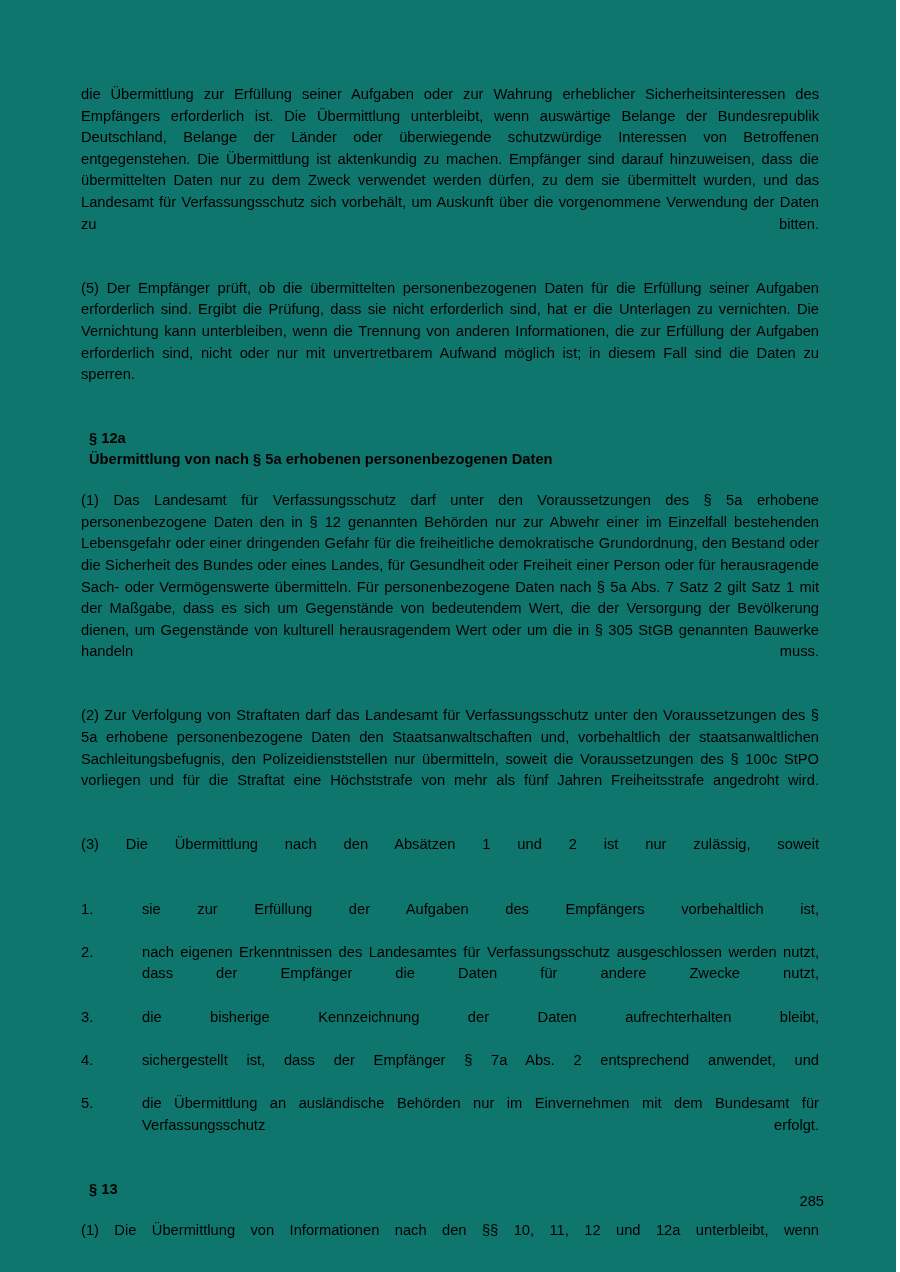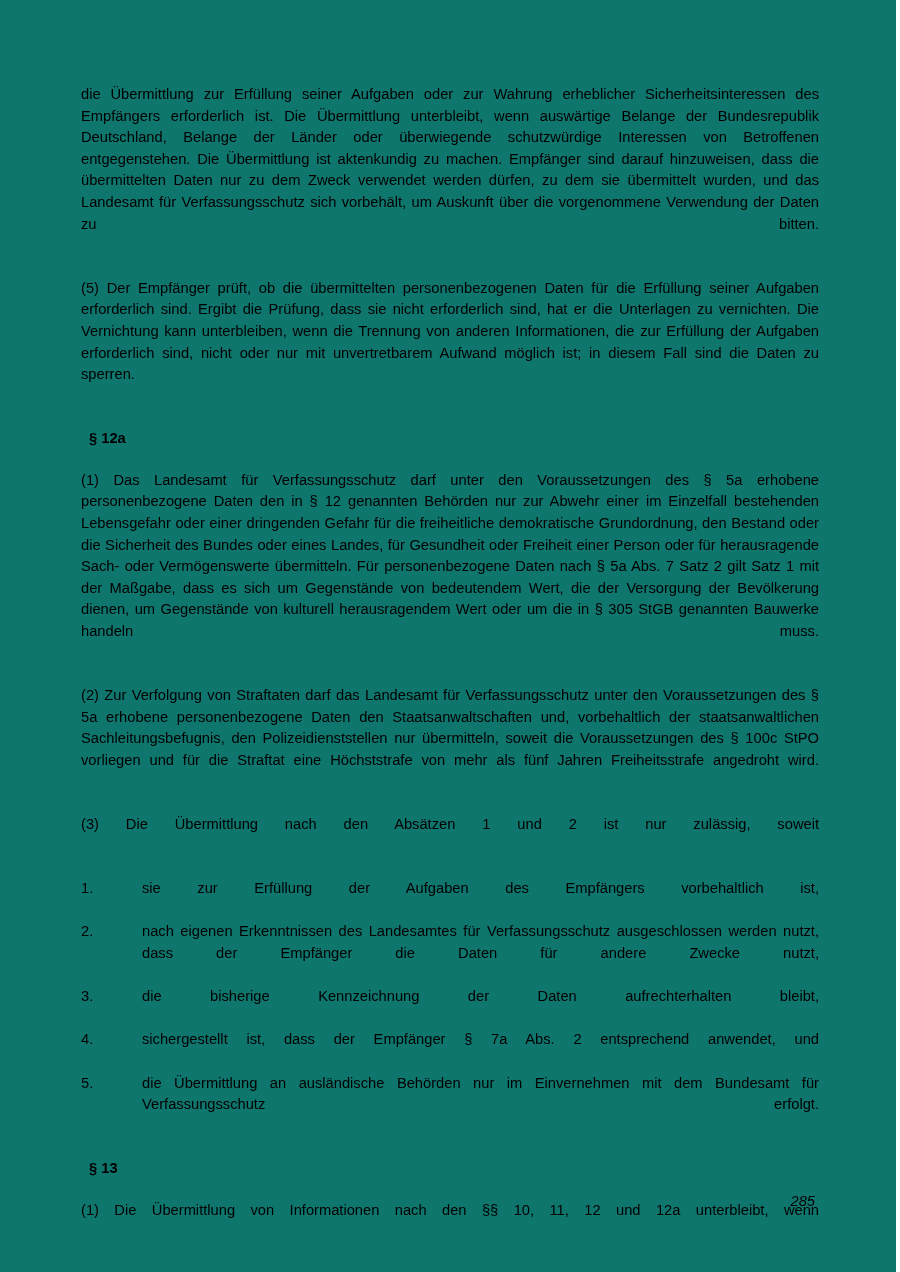--- a/index.html
+++ b/index.html
@@ -64,26 +64,25 @@
     flex: 0 0 61px;
     text-align: left;
   }
   .list-text {
     flex: 1 1 auto;
     text-align: justify;
     text-justify: inter-word;
   }
   .page-number {
     position: absolute;
-    right: 81px;
+    right: 72px;
     bottom: 62px;
     font-size: 14.7px;
     line-height: 18px;
     text-align: right;
-    font-style: italic;
   }
   
   .para::after,
   .list-text::after {
     content: "";
     display: inline-block;
     width: 100%;
   }
 </style>
 </head>
@@ -91,20 +90,21 @@
 
 <div class="page">
   <div class="content">
 
     <p class="para">die Übermittlung zur Erfüllung seiner Aufgaben oder zur Wahrung erheblicher Sicherheitsinteressen des Empfängers erforderlich ist. Die Übermittlung unterbleibt, wenn auswärtige Belange der Bundesrepublik Deutschland, Belange der Länder oder überwiegende schutzwürdige Interessen von Betroffenen entgegenstehen. Die Übermittlung ist aktenkundig zu machen. Empfänger sind darauf hinzuweisen, dass die übermittelten Daten nur zu dem Zweck verwendet werden dürfen, zu dem sie übermittelt wurden, und das Landesamt für Verfassungsschutz sich vorbehält, um Auskunft über die vorgenommene Verwendung der Daten zu bitten.</p>
 
     <p class="para">(5) Der Empfänger prüft, ob die übermittelten personenbezogenen Daten für die Erfüllung seiner Aufgaben erforderlich sind. Ergibt die Prüfung, dass sie nicht erforderlich sind, hat er die Unterlagen zu vernichten. Die Vernichtung kann unterbleiben, wenn die Trennung von anderen Informationen, die zur Erfüllung der Aufgaben erforderlich sind, nicht oder nur mit unvertretbarem Aufwand möglich ist; in diesem Fall sind die Daten zu sperren.</p>
 
     <div class="heading-block">
       <p class="heading-line">§ 12a</p>
+      <p class="heading-line">Übermittlung von nach § 5a erhobenen personenbezogenen Daten</p>
     </div>
 
     <p class="para">(1) Das Landesamt für Verfassungsschutz darf unter den Voraussetzungen des § 5a erhobene personenbezogene Daten den in § 12 genannten Behörden nur zur Abwehr einer im Einzelfall bestehenden Lebensgefahr oder einer dringenden Gefahr für die freiheitliche demokratische Grundordnung, den Bestand oder die Sicherheit des Bundes oder eines Landes, für Gesundheit oder Freiheit einer Person oder für herausragende Sach- oder Vermögenswerte übermitteln. Für personenbezogene Daten nach § 5a Abs. 7 Satz 2 gilt Satz 1 mit der Maßgabe, dass es sich um Gegenstände von bedeutendem Wert, die der Versorgung der Bevölkerung dienen, um Gegenstände von kulturell herausragendem Wert oder um die in § 305 StGB genannten Bauwerke handeln muss.</p>
 
     <p class="para">(2) Zur Verfolgung von Straftaten darf das Landesamt für Verfassungsschutz unter den Voraussetzungen des § 5a erhobene personenbezogene Daten den Staatsanwaltschaften und, vorbehaltlich der staatsanwaltlichen Sachleitungsbefugnis, den Polizeidienststellen nur übermitteln, soweit die Voraussetzungen des § 100c StPO vorliegen und für die Straftat eine Höchststrafe von mehr als fünf Jahren Freiheitsstrafe angedroht wird.</p>
 
     <p class="para">(3) Die Übermittlung nach den Absätzen 1 und 2 ist nur zulässig, soweit</p>
 
     <ul class="list">
       <li class="list-item">

